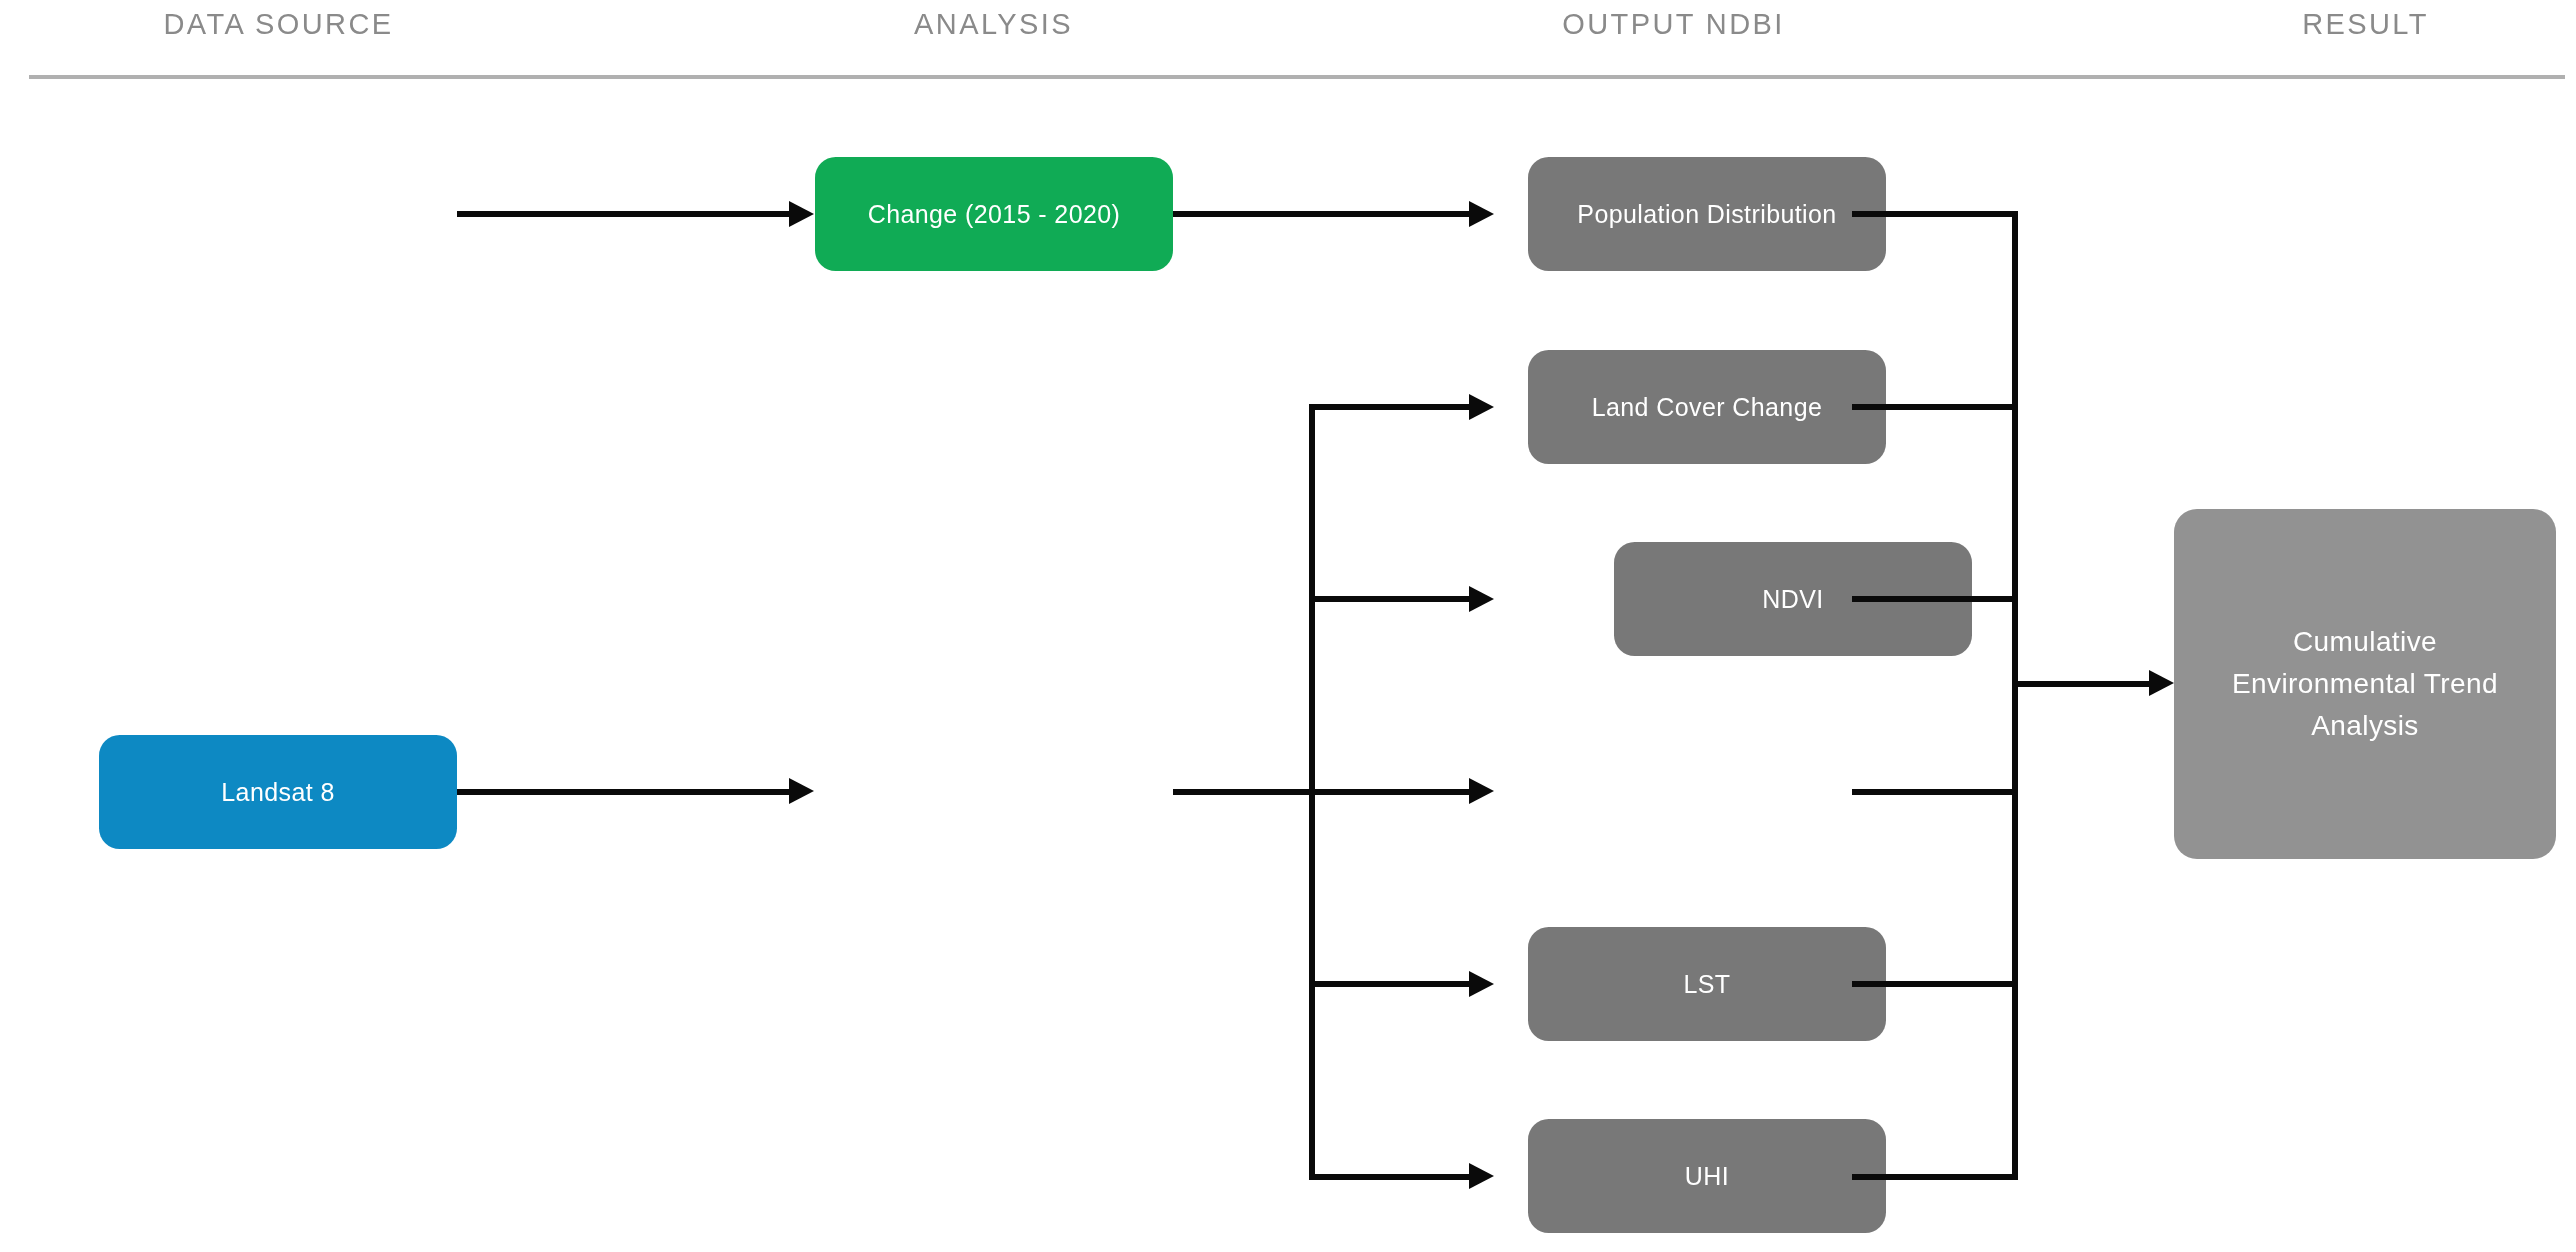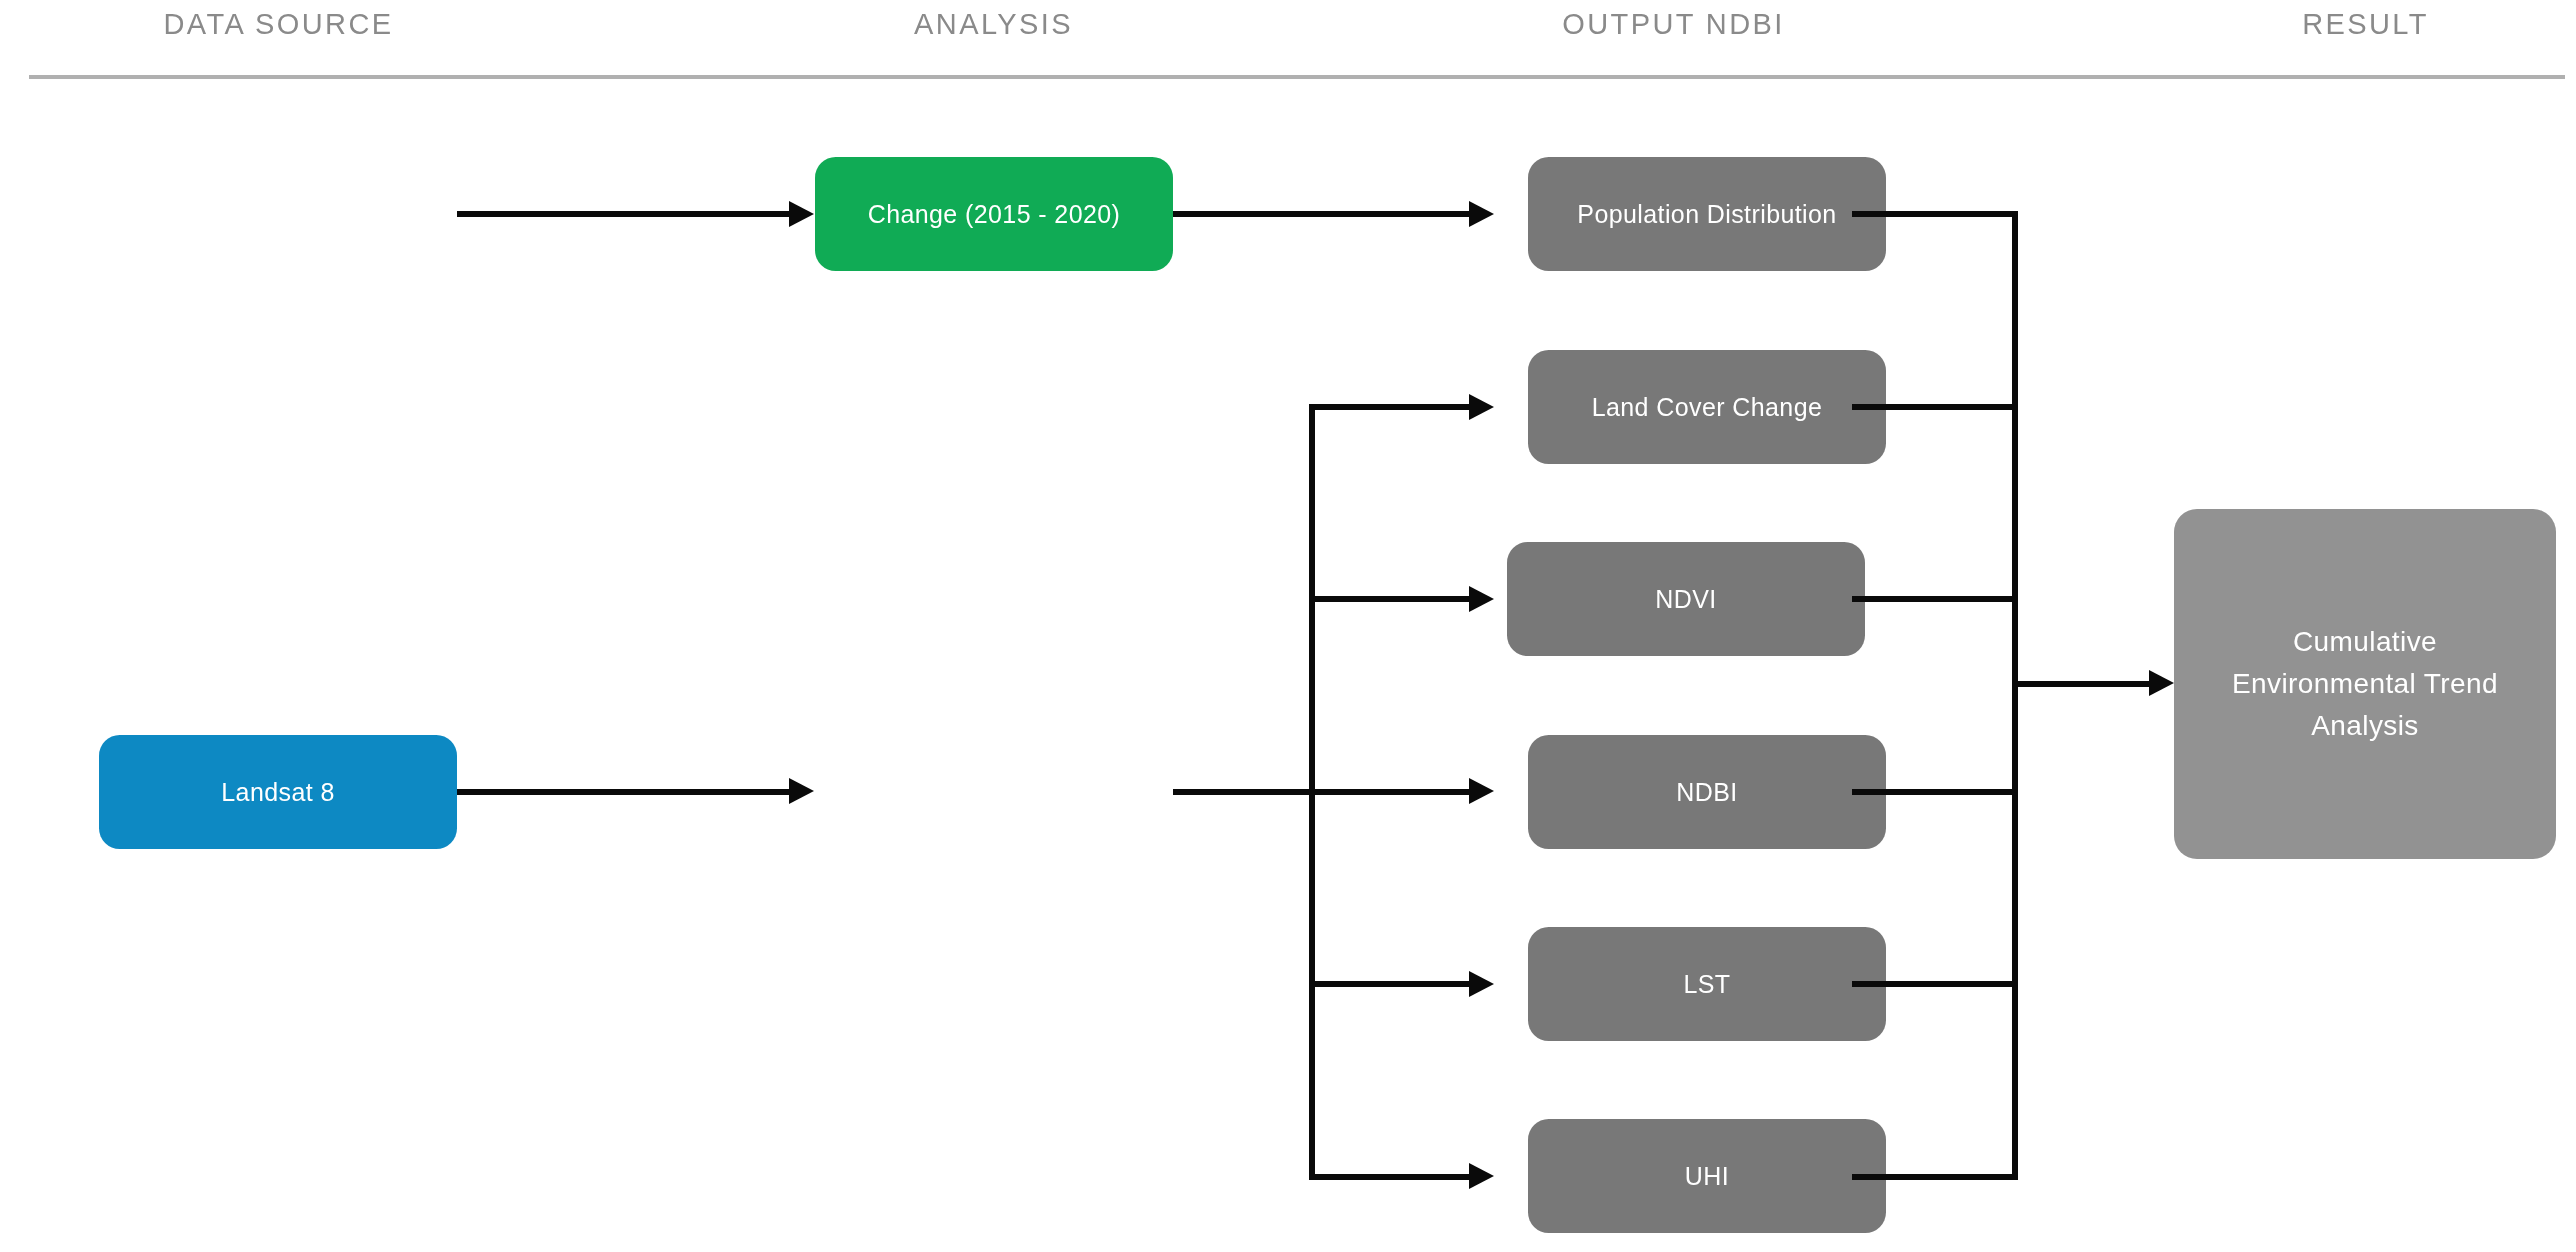--- a/index.html
+++ b/index.html
@@ -48,22 +48,21 @@
   <div class="col-header" style="left:1451px">OUTPUT NDBI</div>
   <div class="col-header" style="left:2143px">RESULT</div>
   <div class="rule"></div>
 
   <div class="node source" style="left:99px; top:735px">Landsat 8</div>
 
   <div class="node analysis" style="left:815px; top:157px">Change (2015 - 2020)</div>
 
   <div class="node output" style="left:1495px; top:157px">Population Distribution</div>
   <div class="node output" style="left:1495px; top:350px">Land Cover Change</div>
-  <div class="node output" style="left:1474px; top:542px">NDVI</div>
-  <div class="node output" style="left:1495px; top:735px">NDBI</div>
+  <div class="node output" style="left:1581px; top:542px">NDVI</div>
   <div class="node output" style="left:1495px; top:927px">LST</div>
   <div class="node output" style="left:1495px; top:1119px">UHI</div>
 
   <div class="node result">Cumulative Environmental Trend Analysis</div>
 
   <div class="h" style="left:457px;  top:211px;  width:337px"></div>
   <div class="arr" style="left:789px;  top:201px"></div>
   <div class="h" style="left:457px;  top:789px;  width:337px"></div>
   <div class="arr" style="left:789px;  top:778px"></div>
 

